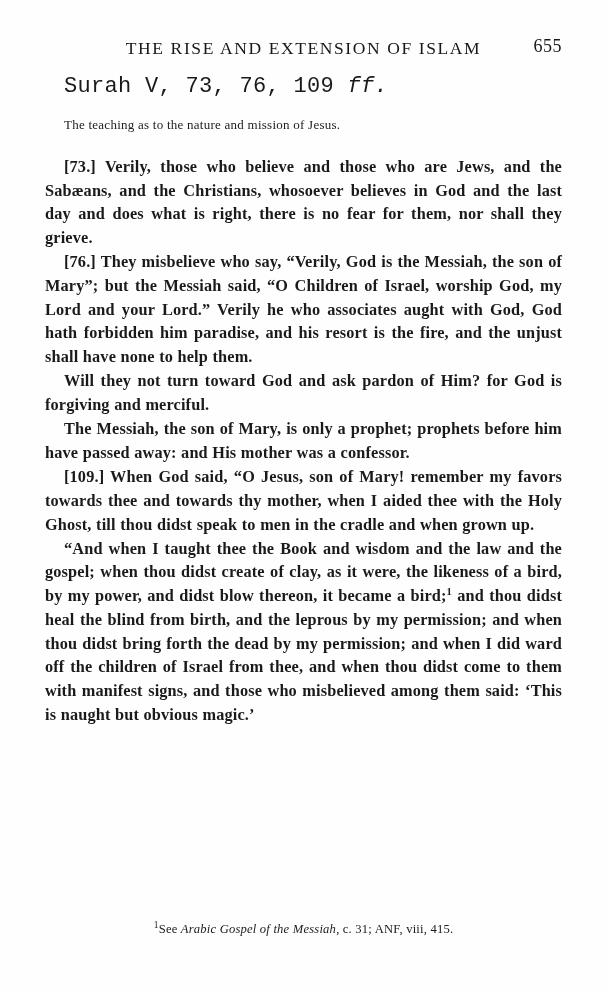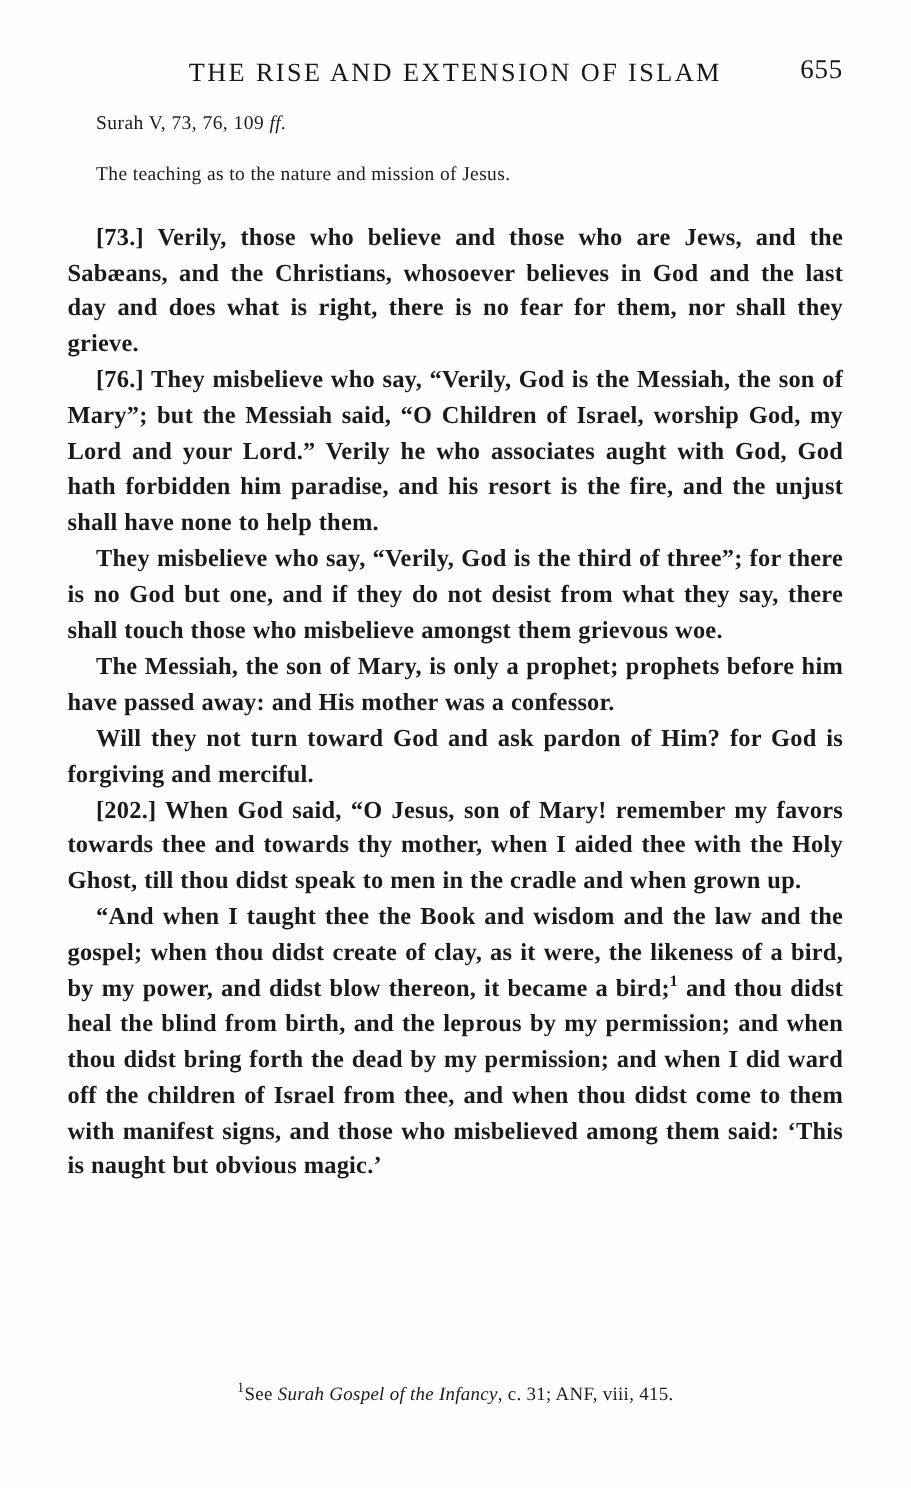--- a/index.html
+++ b/index.html
@@ -47,24 +47,25 @@
     letter-spacing: 0.5px;
     color: #171717;
   }
   .content {
     position: absolute;
     left: 45px;
     right: 45px;
     top: 74px;
   }
   .surah-line {
-    font-size: 13px;
+    font-size: 22px;
     margin: 0 0 18px 0;
     padding-left: 19px;
     letter-spacing: 0.3px;
+    font-family: Liberation Mono, monospace;
   }
   .surah-line .ital {
     font-style: italic;
   }
   .subtitle {
     font-size: 13px;
     margin: 0 0 22px 0;
     padding-left: 19px;
     letter-spacing: 0.25px;
     color: #1c1c1c;
@@ -114,24 +115,23 @@
   <div class="folio">655</div>
 
   <div class="content">
 
     <div class="surah-line"><span>Surah V, 73, 76, 109</span> <span class="ital">ff.</span></div>
 
     <div class="subtitle">The teaching as to the nature and mission of Jesus.</div>
 
     <p class="body-par">[73.]  Verily, those who believe and those who are Jews, and the Sabæans, and the Christians, whosoever believes in God and the last day and does what is right, there is no fear for them, nor shall they grieve.</p>
     <p class="body-par">[76.]  They misbelieve who say, “Verily, God is the Messiah, the son of Mary”; but the Messiah said, “O Children of Israel, worship God, my Lord and your Lord.”   Verily he who associates aught with God, God hath forbidden him paradise, and his resort is the fire, and the unjust shall have none to help them.</p>
-    <p class="body-par">They misbelieve who say, “Verily, God is the third of three”; for there is no God but one, and if they do not desist from what they say, there shall touch those who misbelieve amongst them grievous woe.</p>
+    <p class="body-par">Will they not turn toward God and ask pardon of Him? for God is forgiving and merciful.</p>
     <p class="body-par">The Messiah, the son of Mary, is only a prophet;  prophets before him have passed away: and His mother was a confessor.</p>
-    <p class="body-par">Will they not turn toward God and ask pardon of Him? for God is forgiving and merciful.</p>
-    <p class="body-par">[202.]  When God said, “O Jesus, son of Mary! remember my favors towards thee and towards thy mother, when I aided thee with the Holy Ghost, till thou didst speak to men in the cradle and when grown up.</p>
+    <p class="body-par">[109.]  When God said, “O Jesus, son of Mary! remember my favors towards thee and towards thy mother, when I aided thee with the Holy Ghost, till thou didst speak to men in the cradle and when grown up.</p>
 
     <p class="body-par"><span>“And when I taught thee the Book and wisdom and the law and the gospel;  when thou didst create of clay, as it were, the likeness of a bird, by my power, and didst blow thereon, it became a bird;</span><sup class="fn">1</sup><span> and thou didst heal the blind from birth, and the leprous by my permission;  and when thou didst bring forth the dead by my permission;  and when I did ward off the children of Israel from thee, and when thou didst come to them with manifest signs, and those who misbelieved among them said: ‘This is naught but obvious magic.’</span></p>
 
   </div>
 
-  <div class="footnote"><sup>1</sup><span>See </span><span class="ital">Surah Gospel of the Infancy</span><span>, c. 31;  ANF, viii, 415.</span></div>
+  <div class="footnote"><sup>1</sup><span>See </span><span class="ital">Arabic Gospel of the Messiah</span><span>, c. 31;  ANF, viii, 415.</span></div>
 
 </div>
 
 </body></html>

